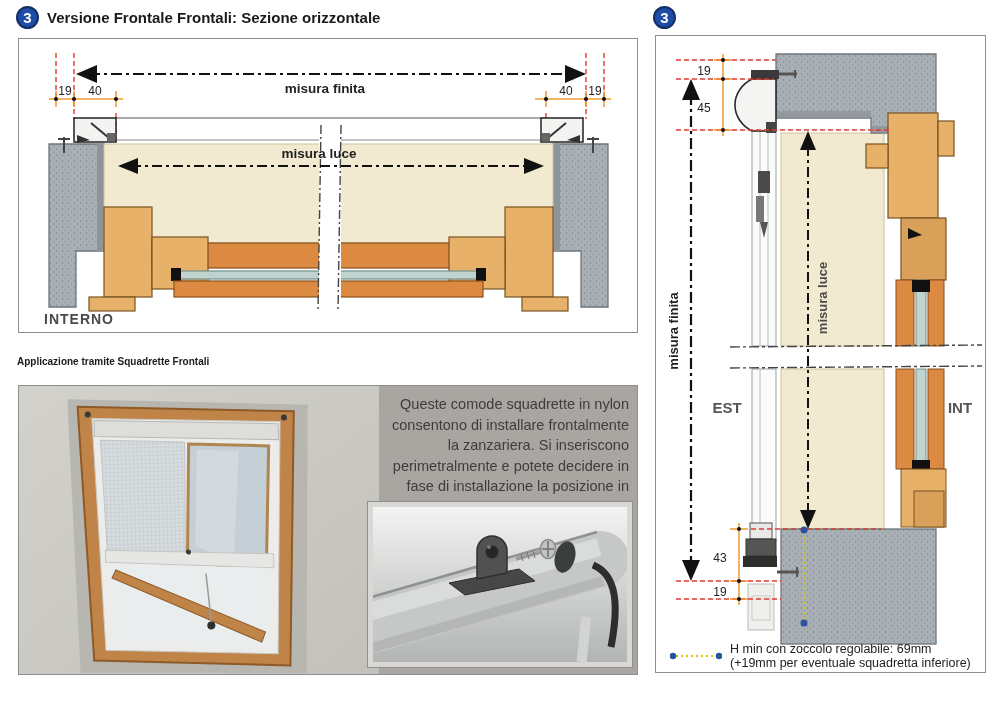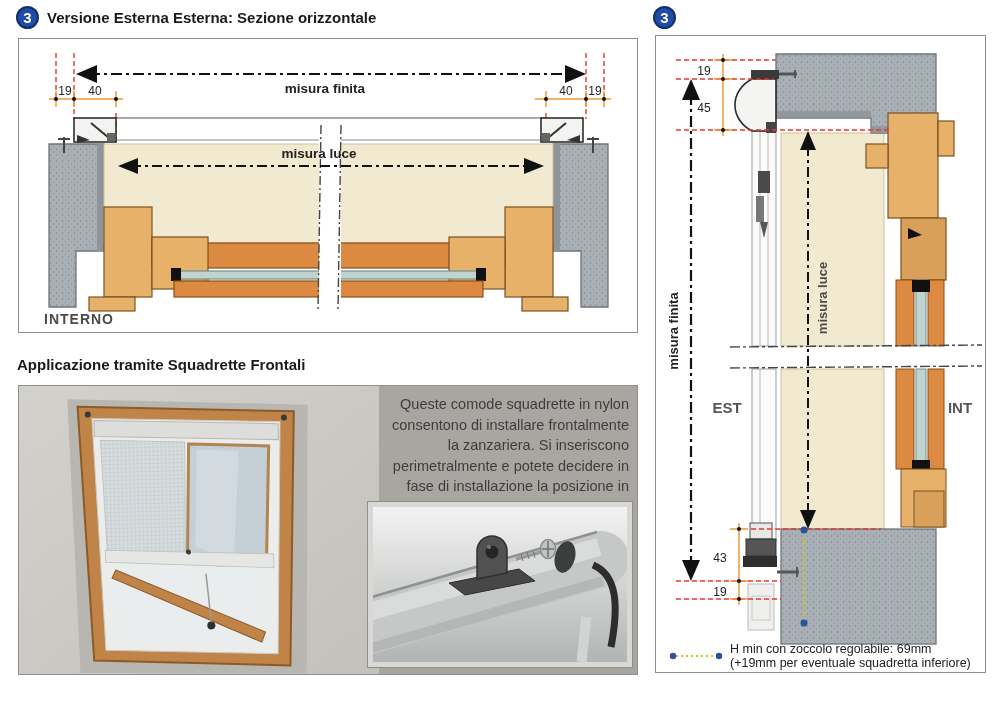--- a/index.html
+++ b/index.html
@@ -8,38 +8,38 @@
   .hdr{position:absolute;display:flex;align-items:center;gap:8px;}
   .hdr-left{left:16px;top:6px;}
   .hdr-right{left:653px;top:6px;}
   .badge{display:inline-flex;align-items:center;justify-content:center;
          width:23px;height:23px;border-radius:50%;background:#1e4ca6;border:2px solid #122f66;
          color:#fff;font-weight:bold;font-size:15px;box-sizing:border-box;}
   .hdr-title{font-weight:bold;font-size:15px;color:#1a1a1a;}
   .box{position:absolute;border:1px solid #8f8f8f;background:#fff;box-sizing:border-box;}
   .box1{left:18px;top:38px;width:620px;height:295px;}
   .box3{left:655px;top:35px;width:331px;height:638px;}
-  .hdr2{position:absolute;left:17px;top:356px;font-weight:bold;font-size:15px;color:#1a1a1a;}
+  .hdr2{position:absolute;left:17px;top:356px;font-weight:bold;font-size:10px;color:#1a1a1a;}
   .box2{left:18px;top:385px;width:620px;height:290px;border:1px solid #8f8f8f;background:#a9a6a2;}
   .photo-window{position:absolute;left:0;top:0;width:360px;height:288px;background:#cbcac4;overflow:hidden;}
   .app-text{position:absolute;left:365px;top:8px;width:245px;text-align:right;
             font-size:14.5px;line-height:20.5px;color:#3d3d3d;}
   .photo-inset{position:absolute;left:349px;top:116px;width:254px;height:155px;
                border:5px solid #d8d8d4;outline:1px solid #8f8f8c;background:#e8e9e8;overflow:hidden;}
   svg{display:block;}
   text{font-family:"Liberation Sans", sans-serif;}
 </style>
 </head>
 <body>
 
 <div class="page">
 
   <div class="hdr hdr-left">
     <span class="badge">3</span>
-    <span class="hdr-title">Versione Esterna Esterna: Sezione orizzontale</span>
+    <span class="hdr-title">Versione Frontale Frontali: Sezione orizzontale</span>
   </div>
 
   <div class="box box1">
     <svg width="618" height="293" viewBox="0 0 618 293">
       <defs>
         <pattern id="speck1" patternUnits="userSpaceOnUse" width="6" height="6">
           <rect width="6" height="6" fill="#a8afb5"></rect>
           <circle cx="1.5" cy="2" r="0.7" fill="#7d848a"></circle>
           <circle cx="4.5" cy="5" r="0.7" fill="#9199a0"></circle>
         </pattern>

